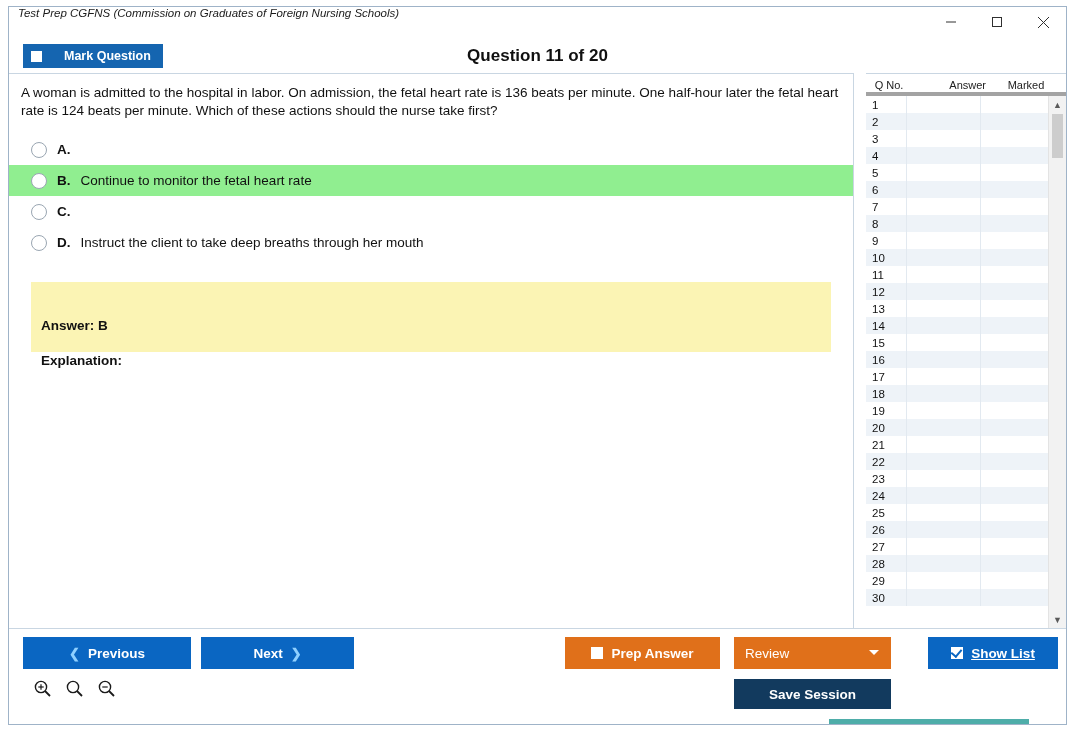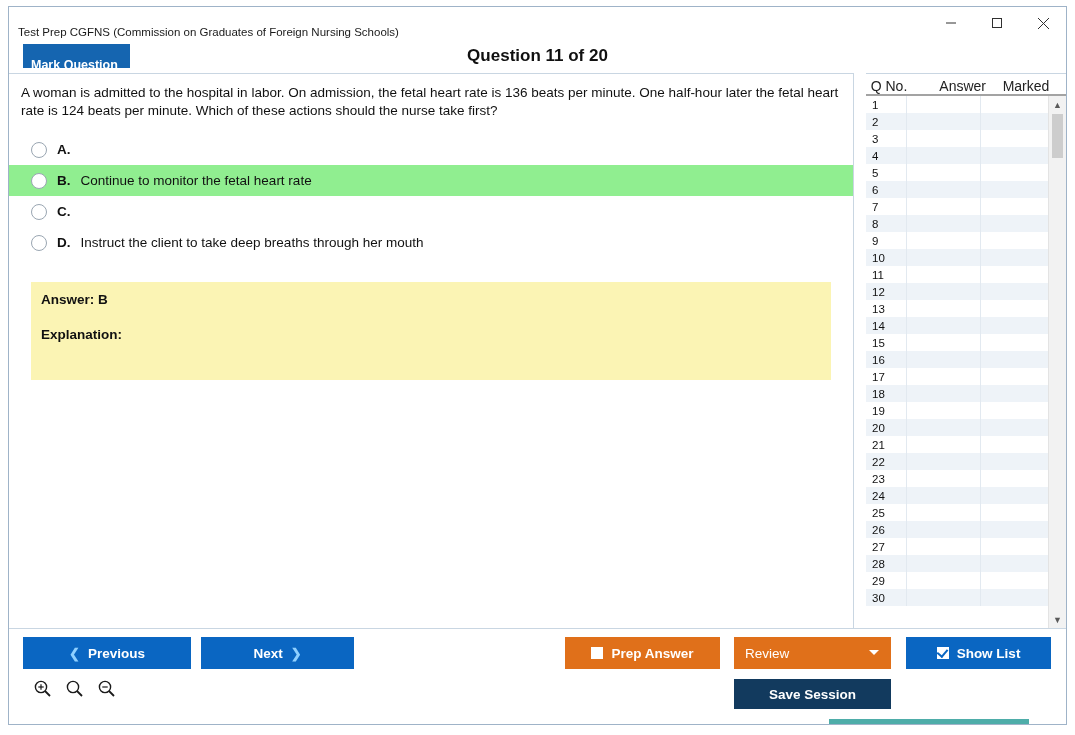--- a/index.html
+++ b/index.html
@@ -17,23 +17,24 @@
     border: 1px solid #9fb3c8;
     background: #ffffff;
     display: flex;
     flex-direction: column;
   }
   
   .titlebar {
     height: 32px;
     background: #ffffff;
     display: flex;
-    align-items: flex-end;
+    align-items: flex-start;
     border-bottom: 1px solid #ffffff;
     flex: 0 0 auto;
+    font-style: italic;
   }
   .titlebar-text {
     font-size: 11.5px;
     color: #1a1a1a;
     padding-left: 9px;
     white-space: nowrap;
   }
   .titlebar-spacer { flex: 1 1 auto; }
   .win-btn {
     width: 46px; height: 30px;
@@ -53,25 +54,24 @@
   }
   .mark-btn {
     background: #1565b0;
     color: #ffffff;
     font-size: 12.5px;
     font-weight: bold;
     height: 24px;
     padding: 0 12px 0 8px;
     display: flex;
     align-items: center;
-    gap: 14px;
+    gap: 22px;
     border: none;
     cursor: pointer;
     white-space: nowrap;
-    flex-direction: column;
   }
   .mark-box {
     width: 11px; height: 11px;
     background: #ffffff;
     display: inline-block;
   }
   .question-counter {
     position: absolute;
     left: 0; right: 0;
     text-align: center;
@@ -116,45 +116,45 @@
     width: 16px; height: 16px;
     border: 1.5px solid #9aa6b2;
     border-radius: 50%;
     background: #ffffff;
     flex: 0 0 auto;
   }
   .option-letter { font-weight: bold; }
   .answer-panel {
     margin: 24px 22px 7px 22px;
     background: #fbf4b4;
-    height: 98px;
-    padding: 10px 0 0 10px;
+    height: 70px;
+    padding: 36px 0 0 10px;
   }
   .answer-line {
     font-size: 13.5px;
     font-weight: bold;
     color: #111111;
     margin-bottom: 20px;
   }
   
   .list-pane {
     flex: 0 0 200px;
     border-top: 1px solid #c9d6e2;
     display: flex;
     flex-direction: column;
     background: #ffffff;
     min-height: 0;
   }
   .list-head {
     display: flex;
     height: 22px;
     align-items: center;
-    font-size: 14px;
+    font-size: 11px;
     color: #222222;
-    border-bottom: 2px solid #a3a3a3;
+    border-bottom: 4px solid #a3a3a3;
     padding-top: 3px;
   }
   .lh-q { width: 46px; text-align: center; }
   .lh-a { width: 74px; text-align: right; }
   .lh-m { flex: 1 1 auto; text-align: center; }
   .list-scroll-wrap {
     flex: 1 1 auto;
     display: flex;
     min-height: 0;
   }
@@ -226,21 +226,21 @@
     padding-left: 11px;
     font-weight: normal;
   }
   #review-btn .caret {
     position: absolute; right: 12px; top: 13px;
     width: 0; height: 0;
     border-left: 5px solid transparent;
     border-right: 5px solid transparent;
     border-top: 5px solid #ffffff;
   }
-  #show-list-btn { left: 897px; top: 8px; width: 145px; height: 32px; }
+  #show-list-btn { left: 919px; top: 8px; width: 130px; height: 32px; text-decoration: underline; }
   #save-session-btn { left: 725px; top: 50px; width: 157px; height: 30px; }
   #end-exam-btn { left: 897px; top: 50px; width: 155px; height: 30px; }
   .chk {
     width: 12px; height: 12px;
     background: #ffffff;
     display: inline-block;
   }
   .chk.checked {
     position: relative;
   }

